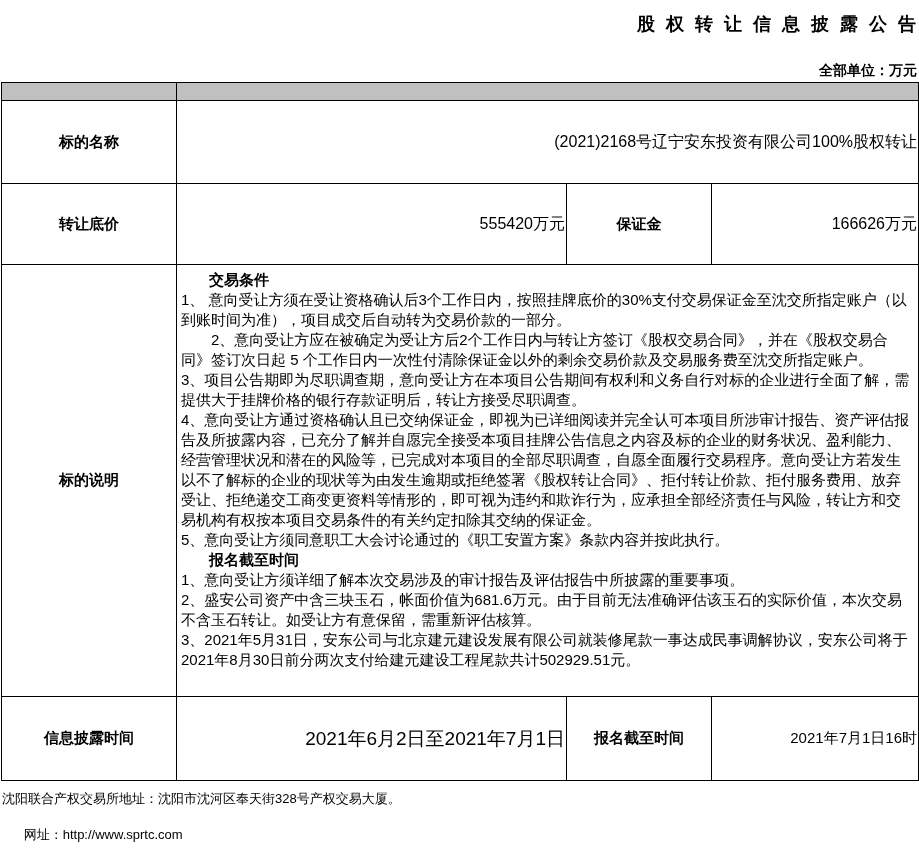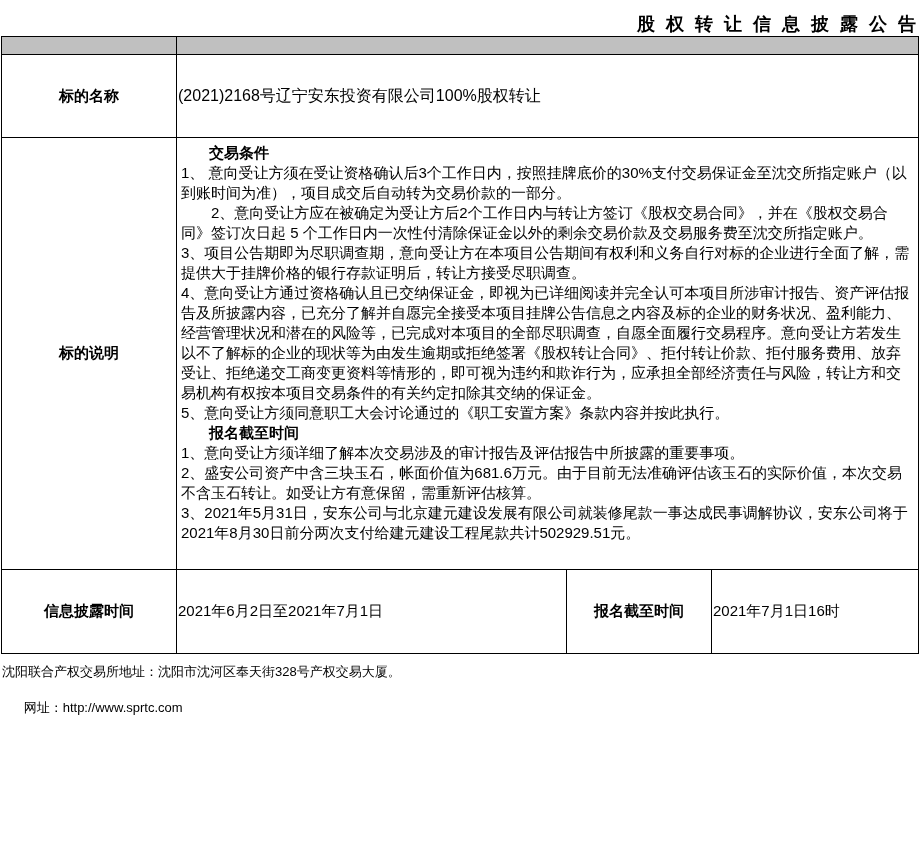--- a/index.html
+++ b/index.html
@@ -47,21 +47,21 @@
     padding: 0;
   }
   td.label-cell {
     font-weight: bold;
     font-size: 15px;
     text-align: center;
     vertical-align: middle;
   }
   td.value-cell {
     font-size: 16px;
-    text-align: left;
+    text-align: right;
     vertical-align: middle;
   }
   td.desc-cell {
     vertical-align: top;
     padding: 5px 4px 4px 4px;
     font-size: 15px;
     line-height: 20px;
   }
   .desc-heading { font-weight: bold; margin-left: 28px; }
   .desc-p { margin: 0; white-space: pre-wrap; }
@@ -73,60 +73,67 @@
   }
   .footer-line { white-space: pre-wrap; }
 </style>
 </head>
 <body>
 
 <div class="page">
 
   <div class="doc-title">股 权 转 让 信 息 披 露 公 告</div>
 
+  <div class="unit-note">全部单位：万元</div>
 
   <table class="main">
     <colgroup>
       <col style="width:175px">
       <col style="width:390px">
       <col style="width:145px">
       <col style="width:207px">
     </colgroup>
 
     <tbody>
         <tr class="hdr-row">
       <td></td>
       <td colspan="3"></td>
     </tr>
 
     <tr style="height:83px">
       <td class="label-cell">标的名称</td>
       <td colspan="3" class="value-cell">(2021)2168号辽宁安东投资有限公司100%股权转让</td>
     </tr>
 
+    <tr style="height:81px">
+      <td class="label-cell">转让底价</td>
+      <td class="value-cell">555420万元</td>
+      <td class="label-cell">保证金</td>
+      <td class="value-cell">166626万元</td>
+    </tr>
 
     <tr style="height:432px">
       <td class="label-cell">标的说明</td>
       <td colspan="3" class="desc-cell">
         <div class="desc-heading">交易条件</div>
         <p class="desc-p">1、 意向受让方须在受让资格确认后3个工作日内，按照挂牌底价的30%支付交易保证金至沈交所指定账户（以到账时间为准），项目成交后自动转为交易价款的一部分。</p>
         <p class="desc-p">　　2、意向受让方应在被确定为受让方后2个工作日内与转让方签订《股权交易合同》，并在《股权交易合同》签订次日起 5 个工作日内一次性付清除保证金以外的剩余交易价款及交易服务费至沈交所指定账户。</p>
         <p class="desc-p">3、项目公告期即为尽职调查期，意向受让方在本项目公告期间有权利和义务自行对标的企业进行全面了解，需提供大于挂牌价格的银行存款证明后，转让方接受尽职调查。</p>
         <p class="desc-p">4、意向受让方通过资格确认且已交纳保证金，即视为已详细阅读并完全认可本项目所涉审计报告、资产评估报告及所披露内容，已充分了解并自愿完全接受本项目挂牌公告信息之内容及标的企业的财务状况、盈利能力、经营管理状况和潜在的风险等，已完成对本项目的全部尽职调查，自愿全面履行交易程序。意向受让方若发生以不了解标的企业的现状等为由发生逾期或拒绝签署《股权转让合同》、拒付转让价款、拒付服务费用、放弃受让、拒绝递交工商变更资料等情形的，即可视为违约和欺诈行为，应承担全部经济责任与风险，转让方和交易机构有权按本项目交易条件的有关约定扣除其交纳的保证金。</p>
         <p class="desc-p">5、意向受让方须同意职工大会讨论通过的《职工安置方案》条款内容并按此执行。</p>
         <div class="desc-heading">报名截至时间</div>
         <p class="desc-p">1、意向受让方须详细了解本次交易涉及的审计报告及评估报告中所披露的重要事项。</p>
         <p class="desc-p">2、盛安公司资产中含三块玉石，帐面价值为681.6万元。由于目前无法准确评估该玉石的实际价值，本次交易不含玉石转让。如受让方有意保留，需重新评估核算。</p>
         <p class="desc-p">3、2021年5月31日，安东公司与北京建元建设发展有限公司就装修尾款一事达成民事调解协议，安东公司将于2021年8月30日前分两次支付给建元建设工程尾款共计502929.51元。</p>
       </td>
     </tr>
 
     <tr style="height:84px">
       <td class="label-cell">信息披露时间</td>
-      <td class="value-cell" style="font-size:15px">2021年6月2日至2021年7月1日</td>
+      <td class="value-cell" style="font-size:19px">2021年6月2日至2021年7月1日</td>
       <td class="label-cell">报名截至时间</td>
       <td class="value-cell" style="font-size:15px">2021年7月1日16时</td>
     </tr>
   </tbody>
     </table>
 
   <div class="footer">
     <div class="footer-line">沈阳联合产权交易所地址：沈阳市沈河区奉天街328号产权交易大厦。</div>
     <div class="footer-line">
       <span>网址：http://www.sprtc.com</span>

